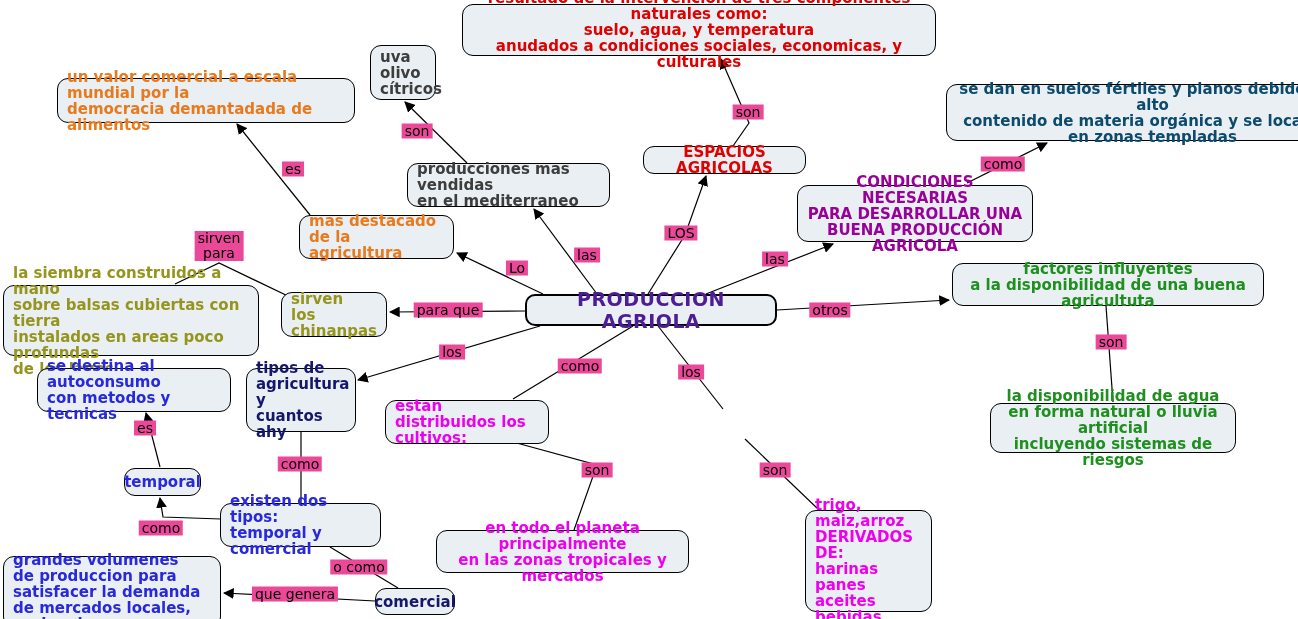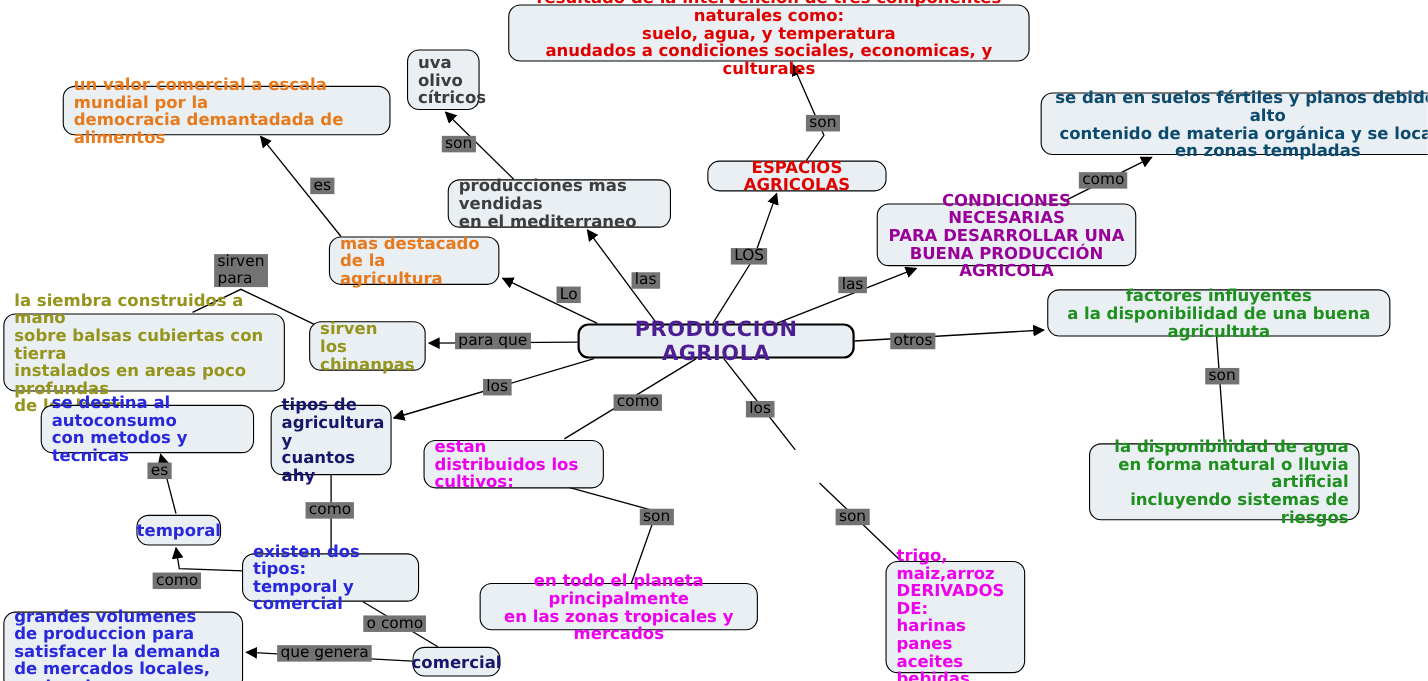--- a/index.html
+++ b/index.html
@@ -16,22 +16,22 @@
     padding:3px 9px;font-weight:bold;font-size:15px;line-height:16px;
     white-space:pre-line;cursor:default;
   }
   .node.central{
     border-width:2px;font-size:19px;line-height:22px;
     border-radius:10px;justify-content:center;letter-spacing:.5px;
   }
   .node.ctr{justify-content:center;text-align:center;}
   .edge-label{
     position:absolute;transform:translate(-50%,-50%);
-    background:#737373;padding:0 3px;font-size:14px;line-height:15px;
-    color:#000;text-align:left;white-space:pre-line;
+    background:#ec4899;padding:0 3px;font-size:14px;line-height:15px;
+    color:#000;text-align:center;white-space:pre-line;
   }
 </style>
 </head>
 <body>
 
 <div id="stage">
   <svg id="edges" viewBox="0 0 1298 619" xmlns="http://www.w3.org/2000/svg">
     <defs>
       <marker id="arr" viewBox="0 0 10 10" refX="9" refY="5" markerWidth="9" markerHeight="9" orient="auto-start-reverse">
         <path d="M0,0 L10,5 L0,10 z" fill="#000"></path>
@@ -89,21 +89,21 @@
 sobre balsas cubiertas con tierra
 instalados en areas poco profundas
 de los lagos</span></div>
     <div class="node" style="left: 37px; top: 368px; width: 194px; height: 44px; color: rgb(40, 40, 221);"><span>se destina al autoconsumo
 con metodos y tecnicas</span></div>
     <div class="node" style="left: 246px; top: 368px; width: 110px; height: 64px; color: rgb(22, 22, 107);"><span>tipos de
 agricultura y
 cuantos ahy</span></div>
     <div class="node" style="left: 385px; top: 400px; width: 164px; height: 44px; color: rgb(238, 0, 238);"><span>estan distribuidos los
 cultivos:</span></div>
-    <div class="node ctr" style="left: 990px; top: 403px; width: 246px; height: 70px; color: rgb(31, 143, 31); text-align: right;"><span>la disponibilidad de agua
+    <div class="node ctr" style="left: 990px; top: 403px; width: 246px; height: 50px; color: rgb(31, 143, 31);"><span>la disponibilidad de agua
 en forma natural o lluvia artificial
 incluyendo sistemas de riesgos</span></div>
     <div class="node ctr" style="left: 124px; top: 468px; width: 77px; height: 28px; color: rgb(40, 40, 221);"><span>temporal</span></div>
     <div class="node" style="left: 220px; top: 503px; width: 161px; height: 44px; color: rgb(40, 40, 221);"><span>existen dos tipos:
 temporal y comercial</span></div>
     <div class="node" style="left: 3px; top: 545px; width: 218px; height: 72px; color: rgb(40, 40, 221); margin-top: 11px;"><span>grandes volumenes
 de produccion para
 satisfacer la demanda
 de mercados locales, regional</span></div>
     <div class="node ctr" style="left: 436px; top: 530px; width: 253px; height: 43px; color: rgb(238, 0, 238);"><span>en todo el planeta principalmente

